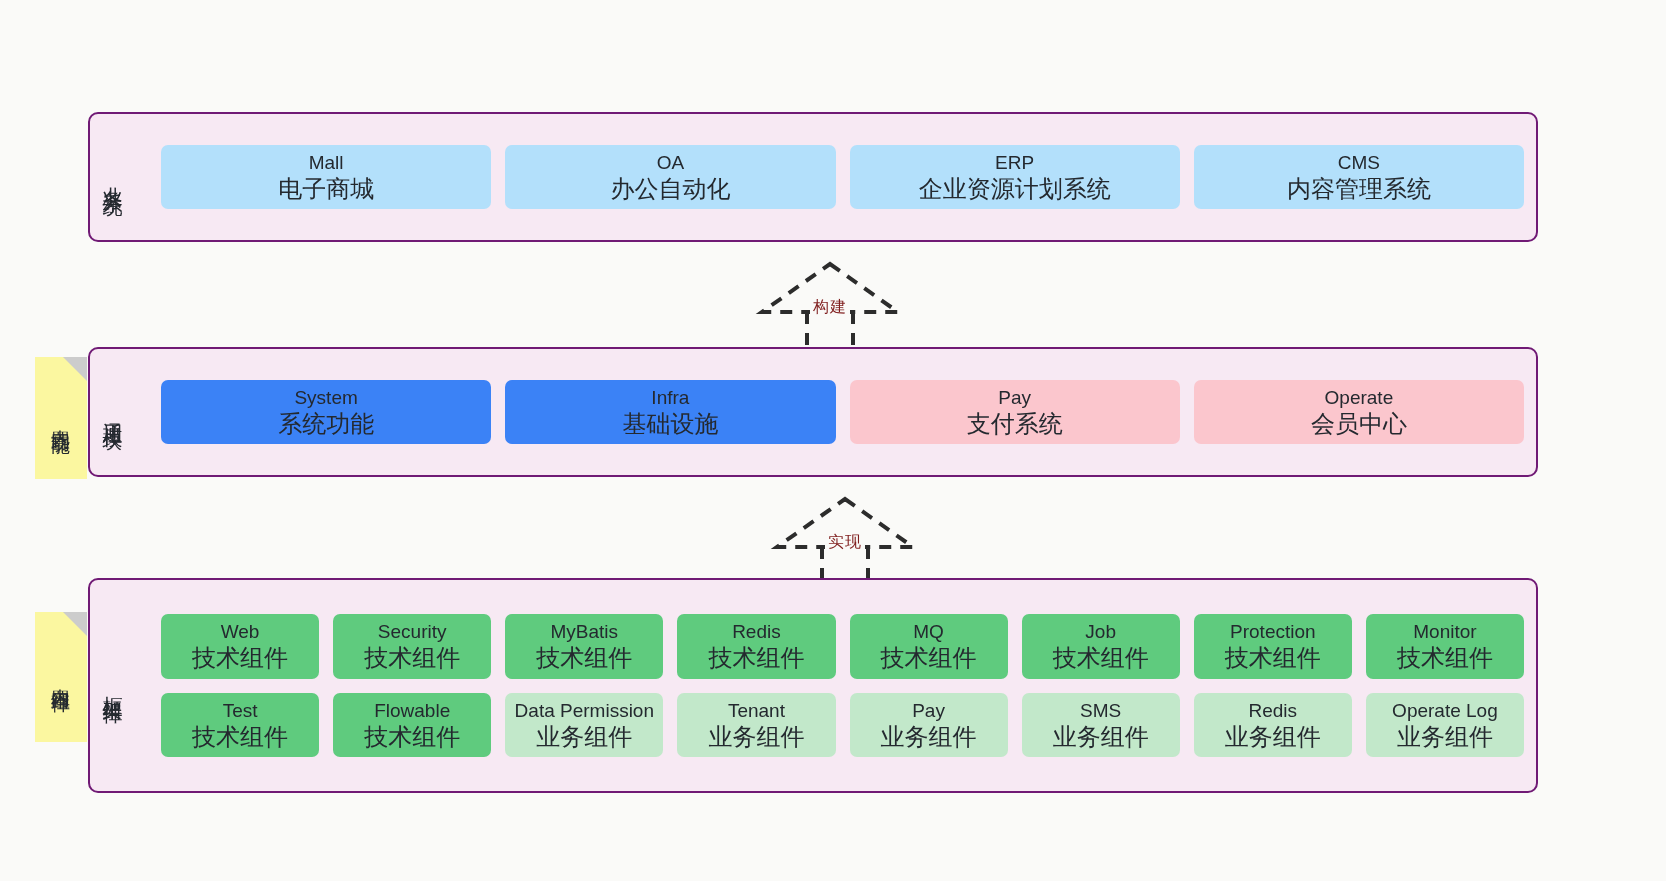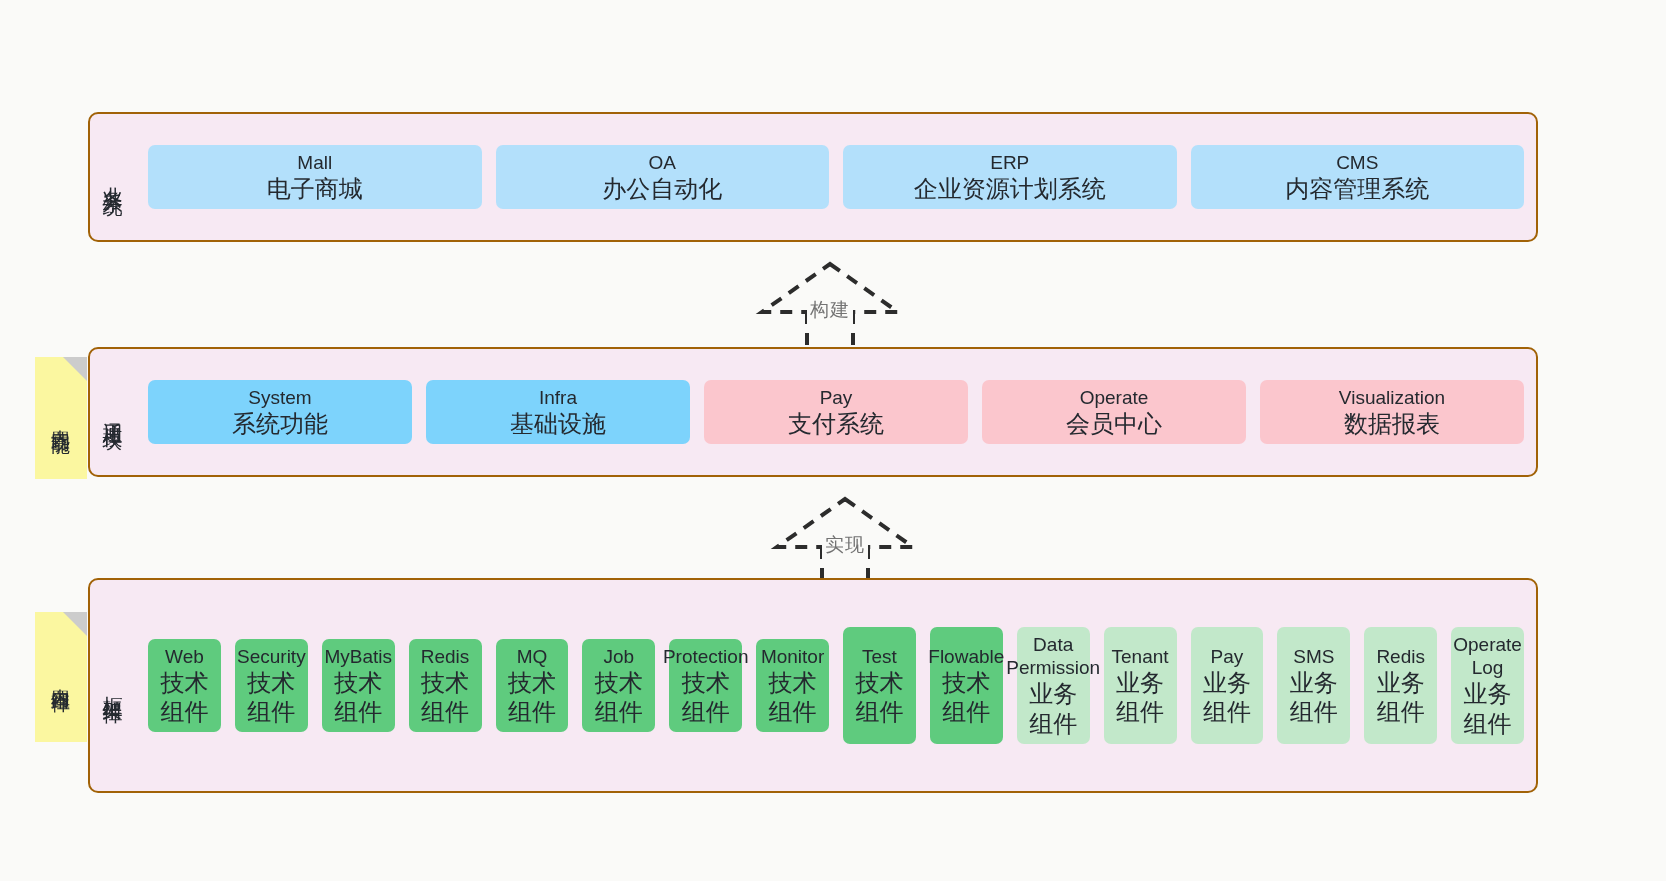--- a/index.html
+++ b/index.html
@@ -13,24 +13,25 @@
     width: 1666px;
     height: 881px;
     background: #fafaf8;
     overflow: hidden;
   }
 
   
   .layer {
     position: absolute;
     background: #f7e9f3;
-    border: 2px solid #a16207;
+    border: 2px solid #701a75;
     border-radius: 10px;
     display: flex;
     align-items: stretch;
+    gap: 13px;
   }
   .layer-title {
     flex: 0 0 auto;
     width: 46px;
     display: flex;
     align-items: center;
     justify-content: center;
     font-size: 20px;
     color: #24292f;
     writing-mode: vertical-rl;
@@ -40,21 +41,21 @@
     user-select: none;
   }
   .layer-body {
     flex: 1 1 auto;
     display: flex;
     align-items: center;
     gap: 14px;
     padding: 0 12px;
   }
   .layer-body.two-rows {
-    flex-direction: row;
+    flex-direction: column;
     justify-content: center;
     gap: 14px;
     padding: 14px 12px;
   }
   .row {
     display: flex;
     align-items: stretch;
     gap: 14px;
     width: 100%;
   }
@@ -70,21 +71,21 @@
     justify-content: center;
     text-align: center;
     color: #24292f;
     line-height: 1.22;
     padding: 6px 4px;
   }
   .card .name  { font-size: 19px; }
   .card .desc  { font-size: 24px; }
 
   .card.blue        { background: #b3e0fb; }
-  .card.red-strong  { background: #7dd3fc; }
+  .card.red-strong  { background: #3b82f6; }
   .card.red-soft    { background: #fbc6cd; }
   .card.green-strong{ background: #5fcb7e; }
   .card.green-soft  { background: #c2e8ca; }
 
   
   .note {
     position: absolute;
     background: #fbf7a0;
     color: #24292f;
     font-size: 19px;
@@ -111,22 +112,22 @@
     width: 160px;
     height: 92px;
   }
   .arrow svg { display: block; overflow: visible; }
   .arrow .alabel {
     position: absolute;
     left: 50%;
     transform: translateX(-50%);
     top: 38px;
     background: #fafaf8;
-    font-size: 19px;
-    color: #737373;
+    font-size: 16px;
+    color: #7f1d1d;
     padding: 1px 3px;
     white-space: nowrap;
     letter-spacing: 1px;
   }
 </style>
 </head>
 <body>
 
 <div id="canvas">
 
@@ -182,24 +183,20 @@
         <span class="desc">基础设施</span>
       </div>
       <div class="card red-soft">
         <span class="name">Pay</span>
         <span class="desc">支付系统</span>
       </div>
       <div class="card red-soft">
         <span class="name">Operate</span>
         <span class="desc">会员中心</span>
       </div>
-      <div class="card red-soft">
-        <span class="name">Visualization</span>
-        <span class="desc">数据报表</span>
-      </div>
 
     </div>
   </div>
 
   <div class="arrow" id="arrow-implement" style="left:765px; top:493px;">
     <svg width="160" height="92" viewBox="0 0 160 92" aria-hidden="true">
       <g fill="none" stroke="#2c2c2c" stroke-width="4" stroke-dasharray="12 9" stroke-linecap="butt">
         <path d="M80 6 L148 54 L12 54 Z"></path>
         <path d="M57 54 L57 92 M103 54 L103 92"></path>
       </g>

